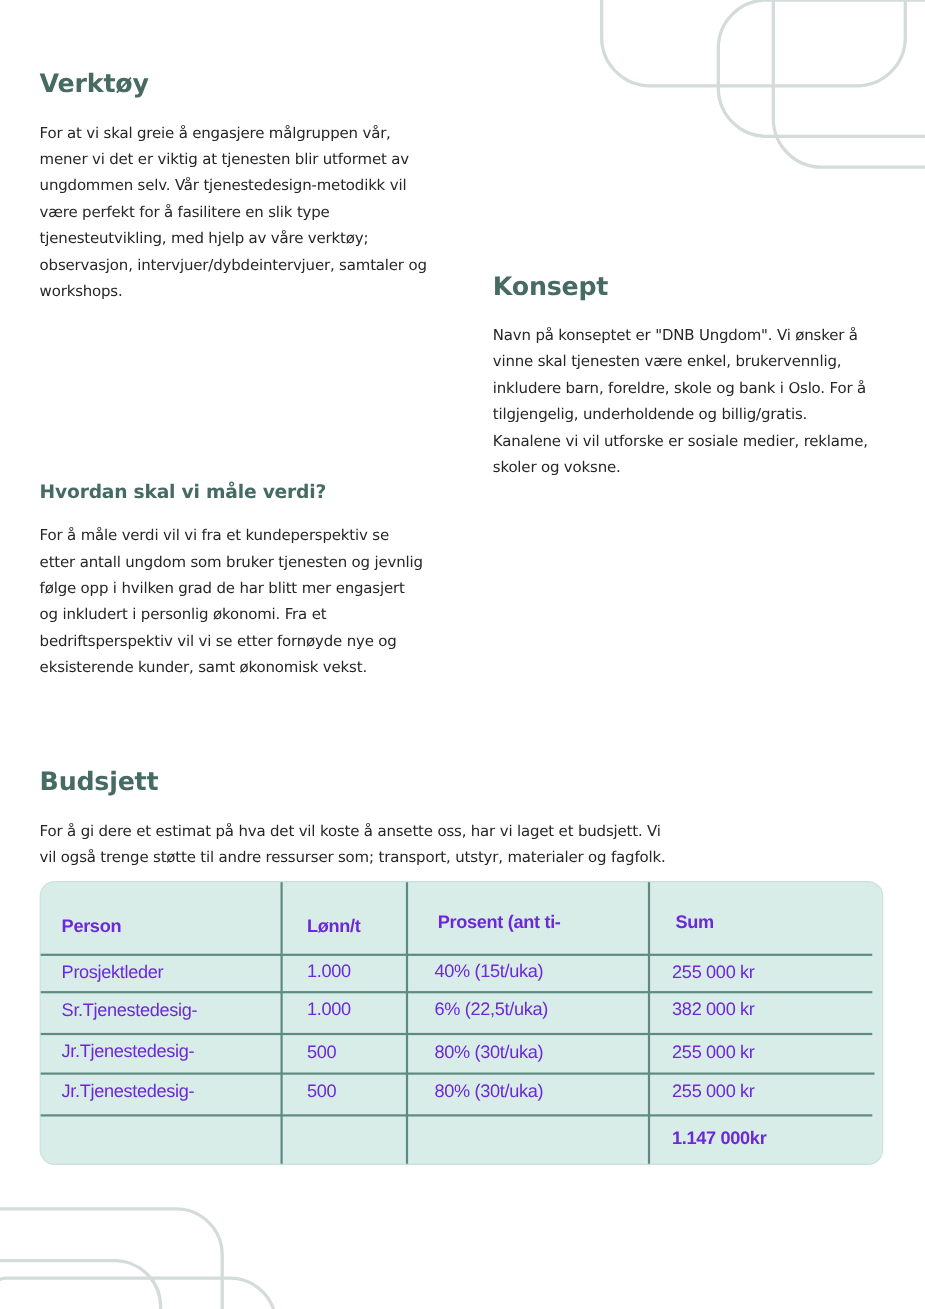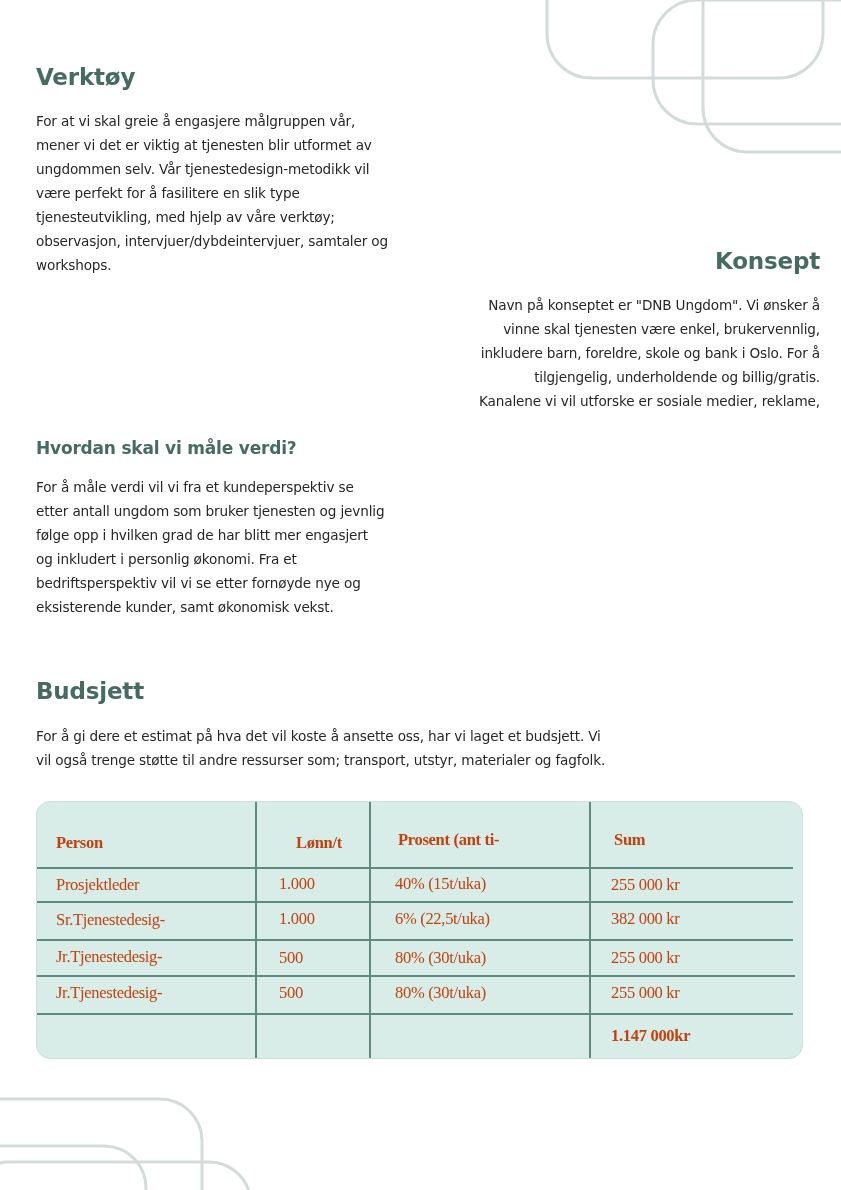--- a/index.html
+++ b/index.html
@@ -8,38 +8,38 @@
     .deco { position: absolute; pointer-events: none; }
     .section { position: absolute; }
     .h { font-family: "DejaVu Sans", sans-serif; font-weight: bold; color: #466b63;
          margin: 0; letter-spacing: -0.2px; }
     .p { font-size: 13.6px; line-height: 24px; color: #262626; margin: 0; letter-spacing: -0.15px; }
 
     #verktoy { left: 36px; top: 60px; width: 370px; }
     #verktoy .h { font-size: 23px; line-height: 34px; }
     #verktoy .p { margin-top: 15px; }
 
-    #konsept { left: 460px; top: 244px; width: 360px; text-align: right; }
+    #konsept { left: 448px; top: 244px; width: 360px; }
     #konsept .h { font-size: 23px; line-height: 34px; }
     #konsept .p { margin-top: 15px; }
 
     #maale { left: 36px; top: 431px; width: 370px; }
     #maale .h { font-size: 17px; line-height: 34px; }
     #maale .p { margin-top: 10px; }
 
-    #budsjett { left: 36px; top: 674px; width: 600px; }
+    #budsjett { left: 36px; top: 694px; width: 600px; }
     #budsjett .h { font-size: 23px; line-height: 34px; }
     #budsjett .p { margin-top: 16px; }
 
     .table-card { position: absolute; left: 36px; top: 801px; width: 767px; height: 258px;
                   background: #d8ede8; border-radius: 14px; border: 1px solid #c9e1db; box-sizing: border-box; }
     .vline { position: absolute; top: 0; bottom: 0; width: 1.5px; background: #5f8a80; }
     .hline { position: absolute; height: 1.5px; background: #5f8a80; }
-    .cell { position: absolute; font-size: 16.5px; color: #c2410c; white-space: nowrap;
-            font-family: Liberation Serif, serif; letter-spacing: -0.3px; }
+    .cell { position: absolute; font-size: 16.5px; color: #6d28d9; white-space: nowrap;
+            font-family: Liberation Sans, sans-serif; letter-spacing: -0.3px; }
     .cell.hdr { font-weight: bold; font-size: 16.5px; }
     .cell.total { font-weight: bold; }
   </style>
 </head>
 <body>
 
 <svg class="deco" style="left:0;top:0" width="841" height="170" viewBox="0 0 841 170">
   <g fill="none" stroke="#d3dcdb" stroke-width="3">
     <path d="M547 -10 V34 A44 44 0 0 0 591 78 H779 A44 44 0 0 0 823 34 V-10"></path>
     <path d="M845 124 H697 A44 44 0 0 1 653 80 V44 A44 44 0 0 1 697 0 H845"></path>
@@ -69,20 +69,21 @@
 </div>
 
 <div class="section" id="konsept">
   <h2 class="h">Konsept</h2>
   <div class="p">
     <div>Navn på konseptet er "DNB Ungdom". Vi ønsker å</div>
     <div>vinne skal tjenesten være enkel, brukervennlig,</div>
     <div>inkludere barn, foreldre, skole og bank i Oslo. For å</div>
     <div>tilgjengelig, underholdende og billig/gratis.</div>
     <div>Kanalene vi vil utforske er sosiale medier, reklame,</div>
+    <div>skoler og voksne.</div>
   </div>
 </div>
 
 <div class="section" id="maale">
   <h2 class="h">Hvordan skal vi måle verdi?</h2>
   <div class="p">
     <div>For å måle verdi vil vi fra et kundeperspektiv se</div>
     <div>etter antall ungdom som bruker tjenesten og jevnlig</div>
     <div>følge opp i hvilken grad de har blitt mer engasjert</div>
     <div>og inkludert i personlig økonomi. Fra et</div>
@@ -106,21 +107,21 @@
   <div class="vline" style="left:552px"></div>
 
   <div class="hline" style="left:0;width:756px;top:65px"></div>
   <div class="hline" style="left:0;width:756px;top:99px"></div>
   <div class="hline" style="left:0;width:756px;top:137px"></div>
   <div class="hline" style="left:0;width:758px;top:173px"></div>
   <div class="hline" style="left:0;width:756px;top:211px"></div>
 
   <div>
     <span class="cell hdr" style="left:19px;top:31px">Person</span>
-    <span class="cell hdr" style="left:259px;top:31px">Lønn/t</span>
+    <span class="cell hdr" style="left:242px;top:31px">Lønn/t</span>
     <span class="cell hdr" style="left:361px;top:28px">Prosent (ant ti-</span>
     <span class="cell hdr" style="left:577px;top:28px">Sum</span>
   </div>
 
   <div>
     <span class="cell" style="left:19px;top:73px">Prosjektleder</span>
     <span class="cell" style="left:242px;top:72px">1.000</span>
     <span class="cell" style="left:358px;top:72px">40% (15t/uka)</span>
     <span class="cell" style="left:574px;top:73px">255 000 kr</span>
   </div>

